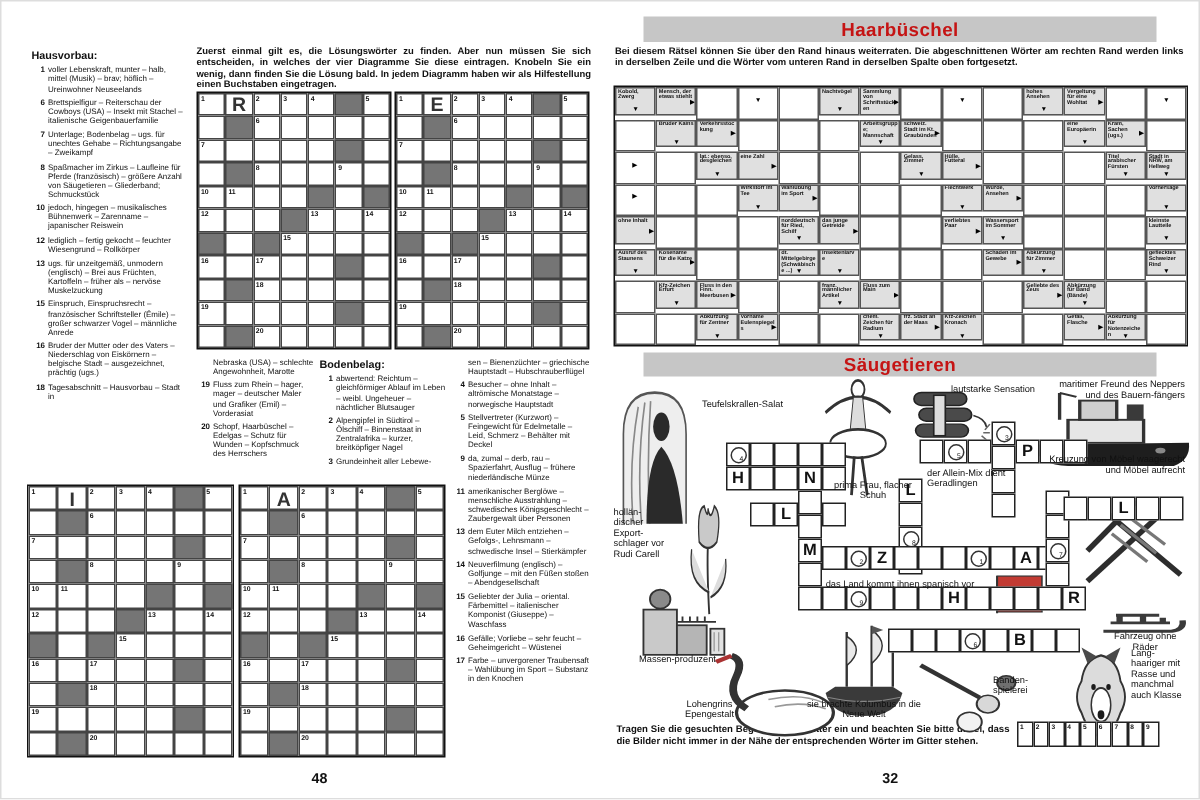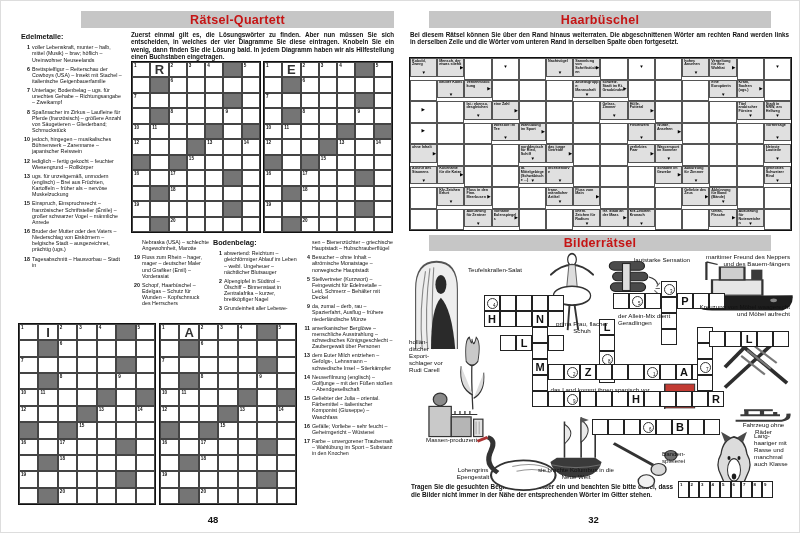--- a/index.html
+++ b/index.html
@@ -50,26 +50,23 @@
   .acell{width:10.5px;height:17px;border:0.8px solid #222;background:#fff;box-sizing:border-box;position:relative;}
   .acell span{position:absolute;top:0;left:1px;font-size:4.4px;font-weight:bold;}
   .pagenum{position:absolute;top:505px;font-weight:bold;font-size:9.5px;text-align:center;}
 </style>
 </head>
 <body>
 
 <div id="stage">
 
   <div class="page" id="pageL">
-    <div class="titlebar" style="left:70px;width:313px;top:2px;">
-      <span>Rätsel-Quartett</span>
-    </div>
 
     <div class="cluecol" style="left:10px;top:24px;width:103px;">
-      <div class="colhead">Edelmetalle:</div>
+      <div class="colhead">Hausvorbau:</div>
       <div id="acrossList">
           <div class="clue">
             <span class="num">1</span>
             <span class="txt">voller Lebenskraft, munter – halb, mittel (Musik) – brav; höflich – Ureinwohner Neuseelands</span>
           </div>
           <div class="clue">
             <span class="num">6</span>
             <span class="txt">Brettspielfigur – Reiterschau der Cowboys (USA) – Insekt mit Stachel – italienische Geigenbauerfamilie</span>
           </div>
           <div class="clue">
@@ -949,21 +946,21 @@
           <span class="earrow r">▶</span>
         </div>
         <div class="ecell clue">
           <div class="etext">Abkürzung für Notenzeichen</div>
           <span class="earrow d">▼</span>
         </div>
         <div class="ecell"></div>
       </div>
 
     <div class="titlebar" style="left:23px;width:342px;top:226px;height:16px;">
-      <span>Bilderrätsel</span>
+      <span>Säugetieren</span>
     </div>
 
     <div id="bilderArea">
         <div class="pic" style="left: 3px; top: 247px; width: 55px; height: 95px;"><svg viewBox="0 0 100 100" preserveAspectRatio="none">
             <path d="M12 98 V35 Q12 6 50 6 Q88 6 88 35 V98" fill="#eee" stroke="#555" stroke-width="2"></path>
             <path d="M30 16 Q18 55 24 98 M38 13 Q28 55 34 98 M45 12 Q40 55 44 98" stroke="#888" fill="none" stroke-width="2"></path>
             <circle cx="58" cy="30" r="10" fill="#2a2a2a"></circle>
             <path d="M40 98 Q40 55 58 44 Q78 56 84 98 Z" fill="#2a2a2a"></path>
           </svg></div>
         <div class="pic" style="left: 135px; top: 242px; width: 62px; height: 86px;"><svg viewBox="0 0 100 100" preserveAspectRatio="none">

